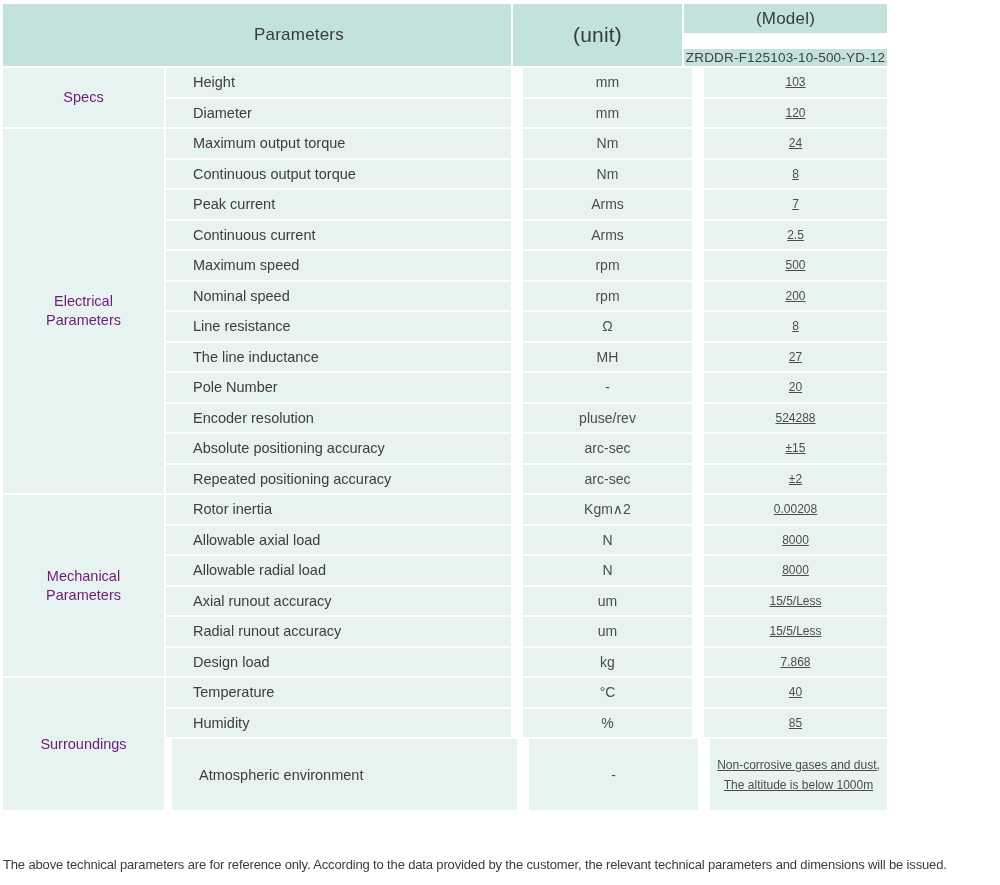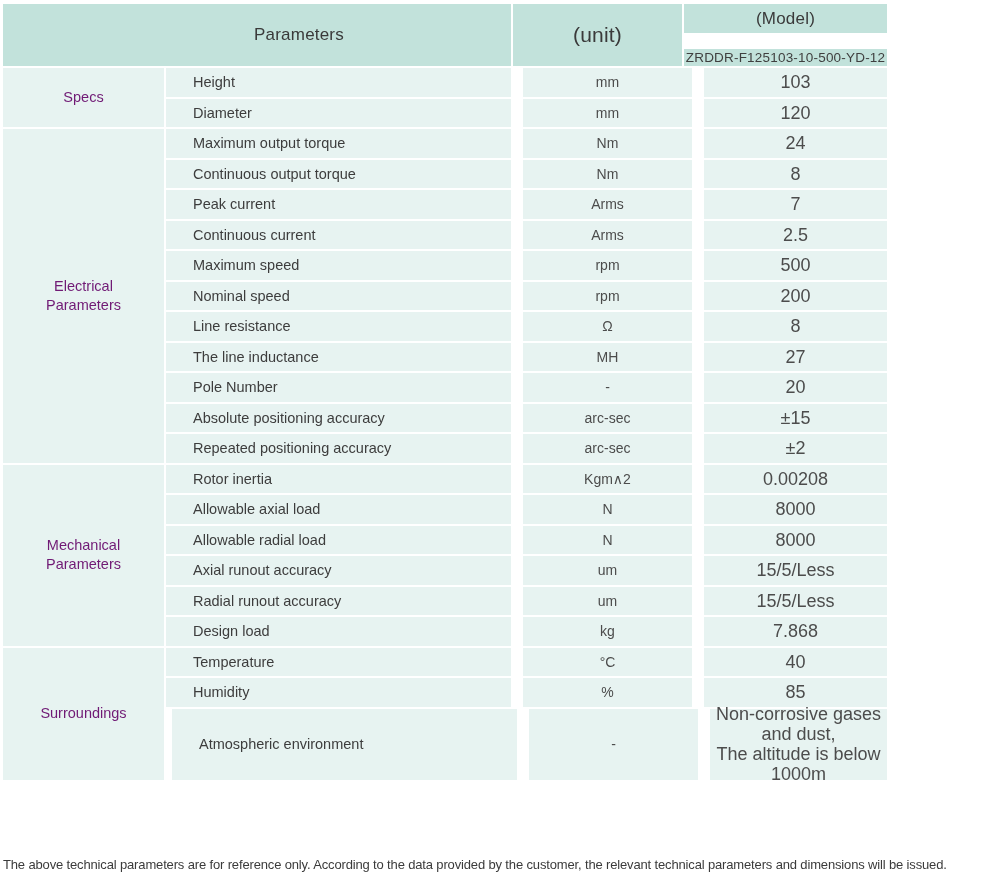--- a/index.html
+++ b/index.html
@@ -48,22 +48,23 @@
   .param {
     width:345px; display:flex; align-items:center; padding-left:27px;
     font-size:14.5px; color:#3d3d3d;
   }
   .unit {
     width:169px; display:flex; align-items:center; justify-content:center;
     font-size:14px; color:#4c4c4c;
   }
   .value {
     flex:1; display:flex; align-items:center; justify-content:center;
-    font-size:18px; color:#4c4c4c; text-align:center; white-space:pre-line;
+    font-size:12px; color:#4c4c4c; text-align:center; white-space:pre-line;
     line-height:20px;
+    text-decoration:underline;
   }
 
   
   .footer-note {
     position:absolute; left:3px; top:857px; width:998px;
     font-size:13px; color:#3b3b3b; letter-spacing:-0.15px; white-space:nowrap;
   }
 </style>
 </head>
 <body>
@@ -137,20 +138,25 @@
             <div class="cell param">The line inductance</div>
             <div class="cell unit">MH</div>
             <div class="cell value">27</div>
           </div>
           <div class="row">
             <div class="cell param">Pole Number</div>
             <div class="cell unit">-</div>
             <div class="cell value">20</div>
           </div>
           <div class="row">
+            <div class="cell param">Encoder resolution</div>
+            <div class="cell unit">pluse/rev</div>
+            <div class="cell value">524288</div>
+          </div>
+          <div class="row">
             <div class="cell param">Absolute positioning accuracy</div>
             <div class="cell unit">arc-sec</div>
             <div class="cell value">±15</div>
           </div>
           <div class="row">
             <div class="cell param">Repeated positioning accuracy</div>
             <div class="cell unit">arc-sec</div>
             <div class="cell value">±2</div>
           </div>
         </div>

